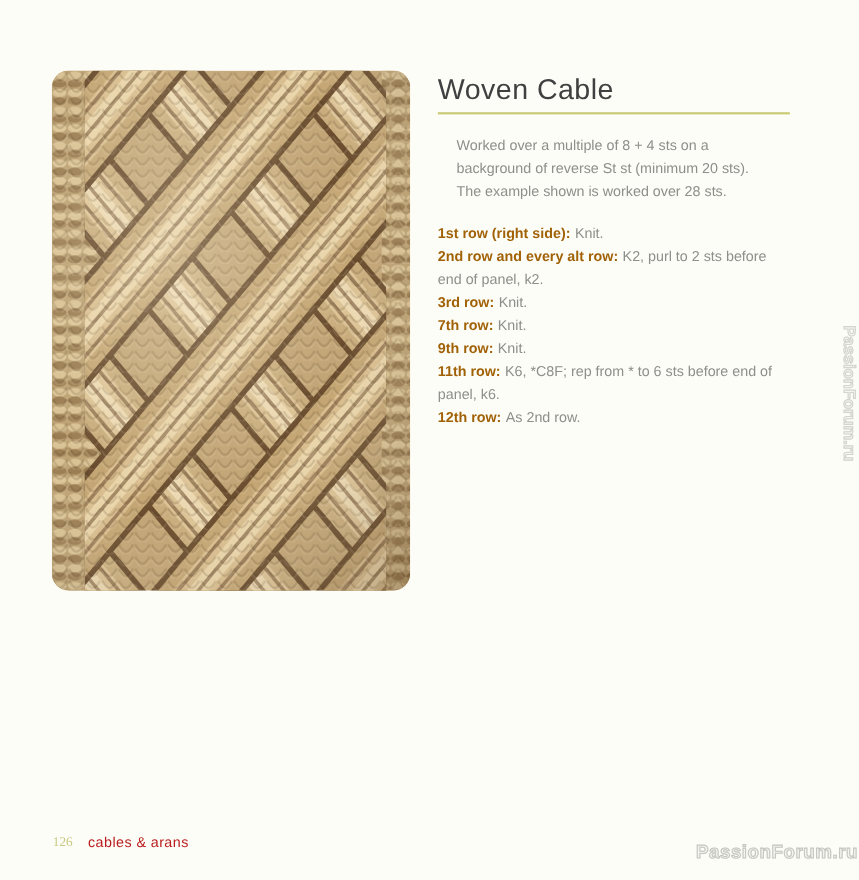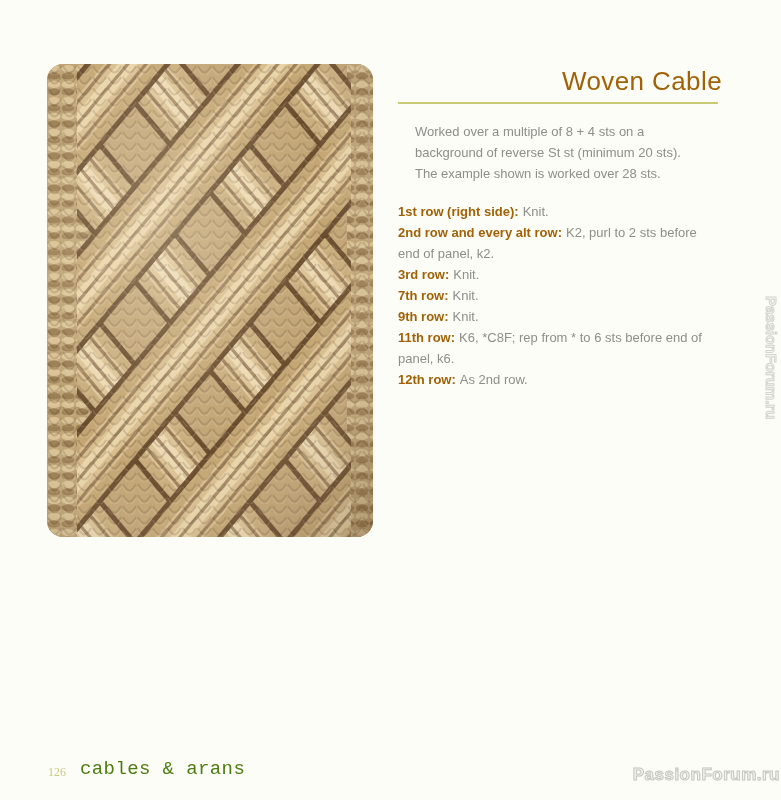--- a/index.html
+++ b/index.html
@@ -10,33 +10,33 @@
   }
   
   .photo{
     position:absolute;left:47px;top:64px;width:326px;height:473px;
     border-radius:16px;overflow:hidden;
   }
   .photo svg{display:block;width:100%;height:100%;}
   
   .col{position:absolute;left:398px;top:66px;width:324px;}
   .title{
-    font-size:26px;font-weight:300;color:#a16207;
-    letter-spacing:.4px;line-height:30px;text-align:right;
+    font-size:26px;font-weight:300;color:#404040;
+    letter-spacing:.4px;line-height:30px;
   }
   .rule{height:2px;background:#cbca74;margin-top:6px;width:320px;}
   .copy{margin-top:16px;font-size:13px;line-height:21px;color:#8e8e8a;}
   .copy p{margin:17px;}
   .line{margin:0;}
   .lbl{font-weight:700;color:#a16207;margin-right:4px;}
   .lbl:empty{display:none;margin:0;}
   
-  .footer{position:absolute;left:48px;top:758px;display:flex;align-items:flex-end;gap:14px;}
+  .footer{position:absolute;left:48px;top:758px;display:flex;align-items:flex-start;gap:14px;}
   .pageno{font-family:"Liberation Serif",serif;font-size:12px;color:#c9c883;}
-  .section{font-family:Liberation Mono, monospace;font-size:19px;color:#4d7c0f;letter-spacing:.4px;}
+  .section{font-family:Liberation Sans, sans-serif;font-size:13px;color:#b91c1c;letter-spacing:.4px;}
   
   .wm{
     position:absolute;font-weight:700;
     color:#f3f3ef;-webkit-text-stroke:1px #c7c7c1;
     text-shadow:0 0 1px #d8d8d2;
     user-select:none;
   }
   .wm-bottom{right:1px;top:765px;font-size:17px;letter-spacing:.5px;}
   .wm-side{right:1px;top:296px;font-size:15px;writing-mode:vertical-rl;opacity:.75;}
 </style>

